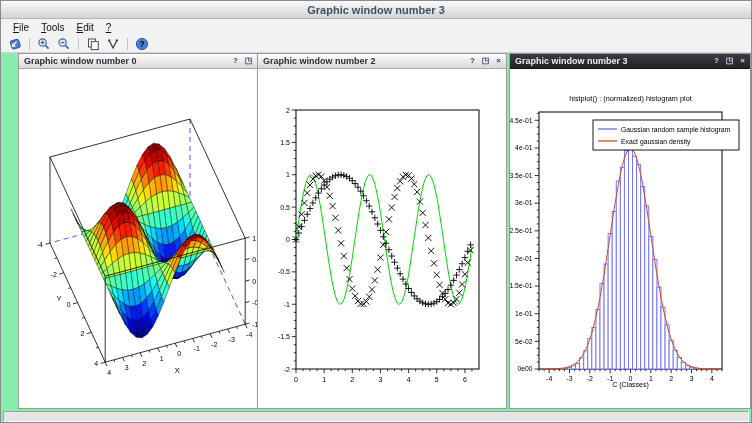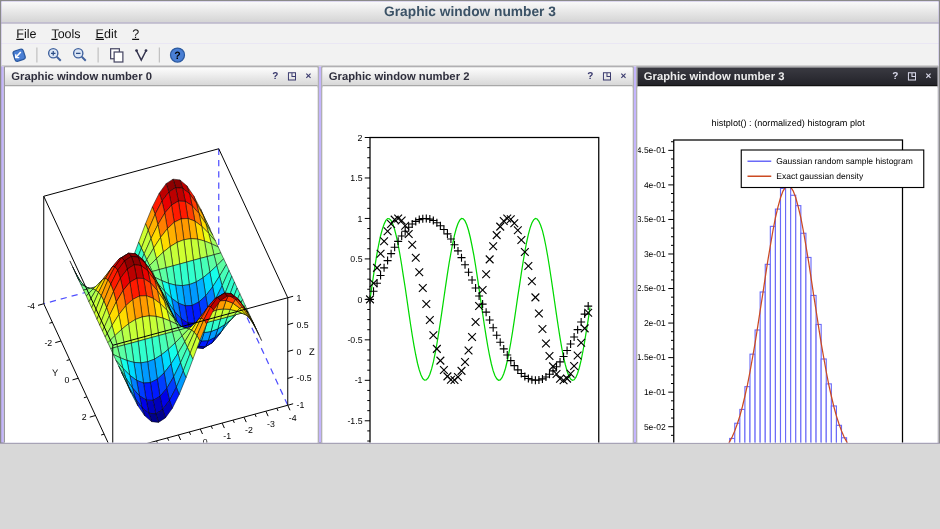--- a/index.html
+++ b/index.html
@@ -1,17 +1,17 @@
 <!DOCTYPE html>
 <html><head>
 <meta charset="utf-8">
 <style>
   html,body{margin:0;padding:0;background:#d8d8d8;}
   *{box-sizing:border-box;}
-  .app{position:relative;width:752px;height:355px;background:#c4b5fd;
+  .app{position:relative;width:752px;height:423px;background:#86efac;
        border:1px solid #8a8a8a;font-family:"Liberation Sans",sans-serif;overflow:hidden;}
   .titlebar{position:absolute;left:0;top:0;width:100%;height:18px;
     background:linear-gradient(#fafafa,#d4d4d4);border-bottom:1px solid #b6b6b6;
     text-align:center;font-size:11px;font-weight:bold;color:#3b5266;line-height:18px;}
   .menubar{position:absolute;left:0;top:18px;width:100%;height:16px;background:#f2f2f2;
     font-size:10px;color:#111;display:flex;align-items:center;padding-left:6px;}
   .menubar .mitem{padding:0 6px;cursor:default;}
   .menubar .mitem u{text-decoration:underline;}
   .toolbar{position:absolute;left:0;top:34px;width:100%;height:18px;background:#f2f2f2;
     border-bottom:1px solid #d2d2d2;display:flex;align-items:center;padding-left:4px;}
@@ -85,21 +85,21 @@
     </div>
     <div class="tsep"></div>
     <div class="tbtn">
       <svg width="14" height="14">
         <circle cx="7" cy="7" r="5.6" fill="#4a7fd4" stroke="#2c5aa0" stroke-width="1"></circle>
         <text x="7" y="10" text-anchor="middle" font-size="8.5" font-weight="bold" fill="#fff">?</text>
       </svg>
     </div>
   </div>
 
-  <div class="frame" style="left:2px;width:252px;">
+  <div class="frame" style="left:17px;width:252px;">
     <div class="fheader">
       <span>Graphic window number 0</span>
       <span class="fcontrols">
         <span>?</span>
         <span>◳</span>
         <span>×</span>
       </span>
     </div>
     <div class="fbody">
       <svg id="plot0" width="250" height="339">

